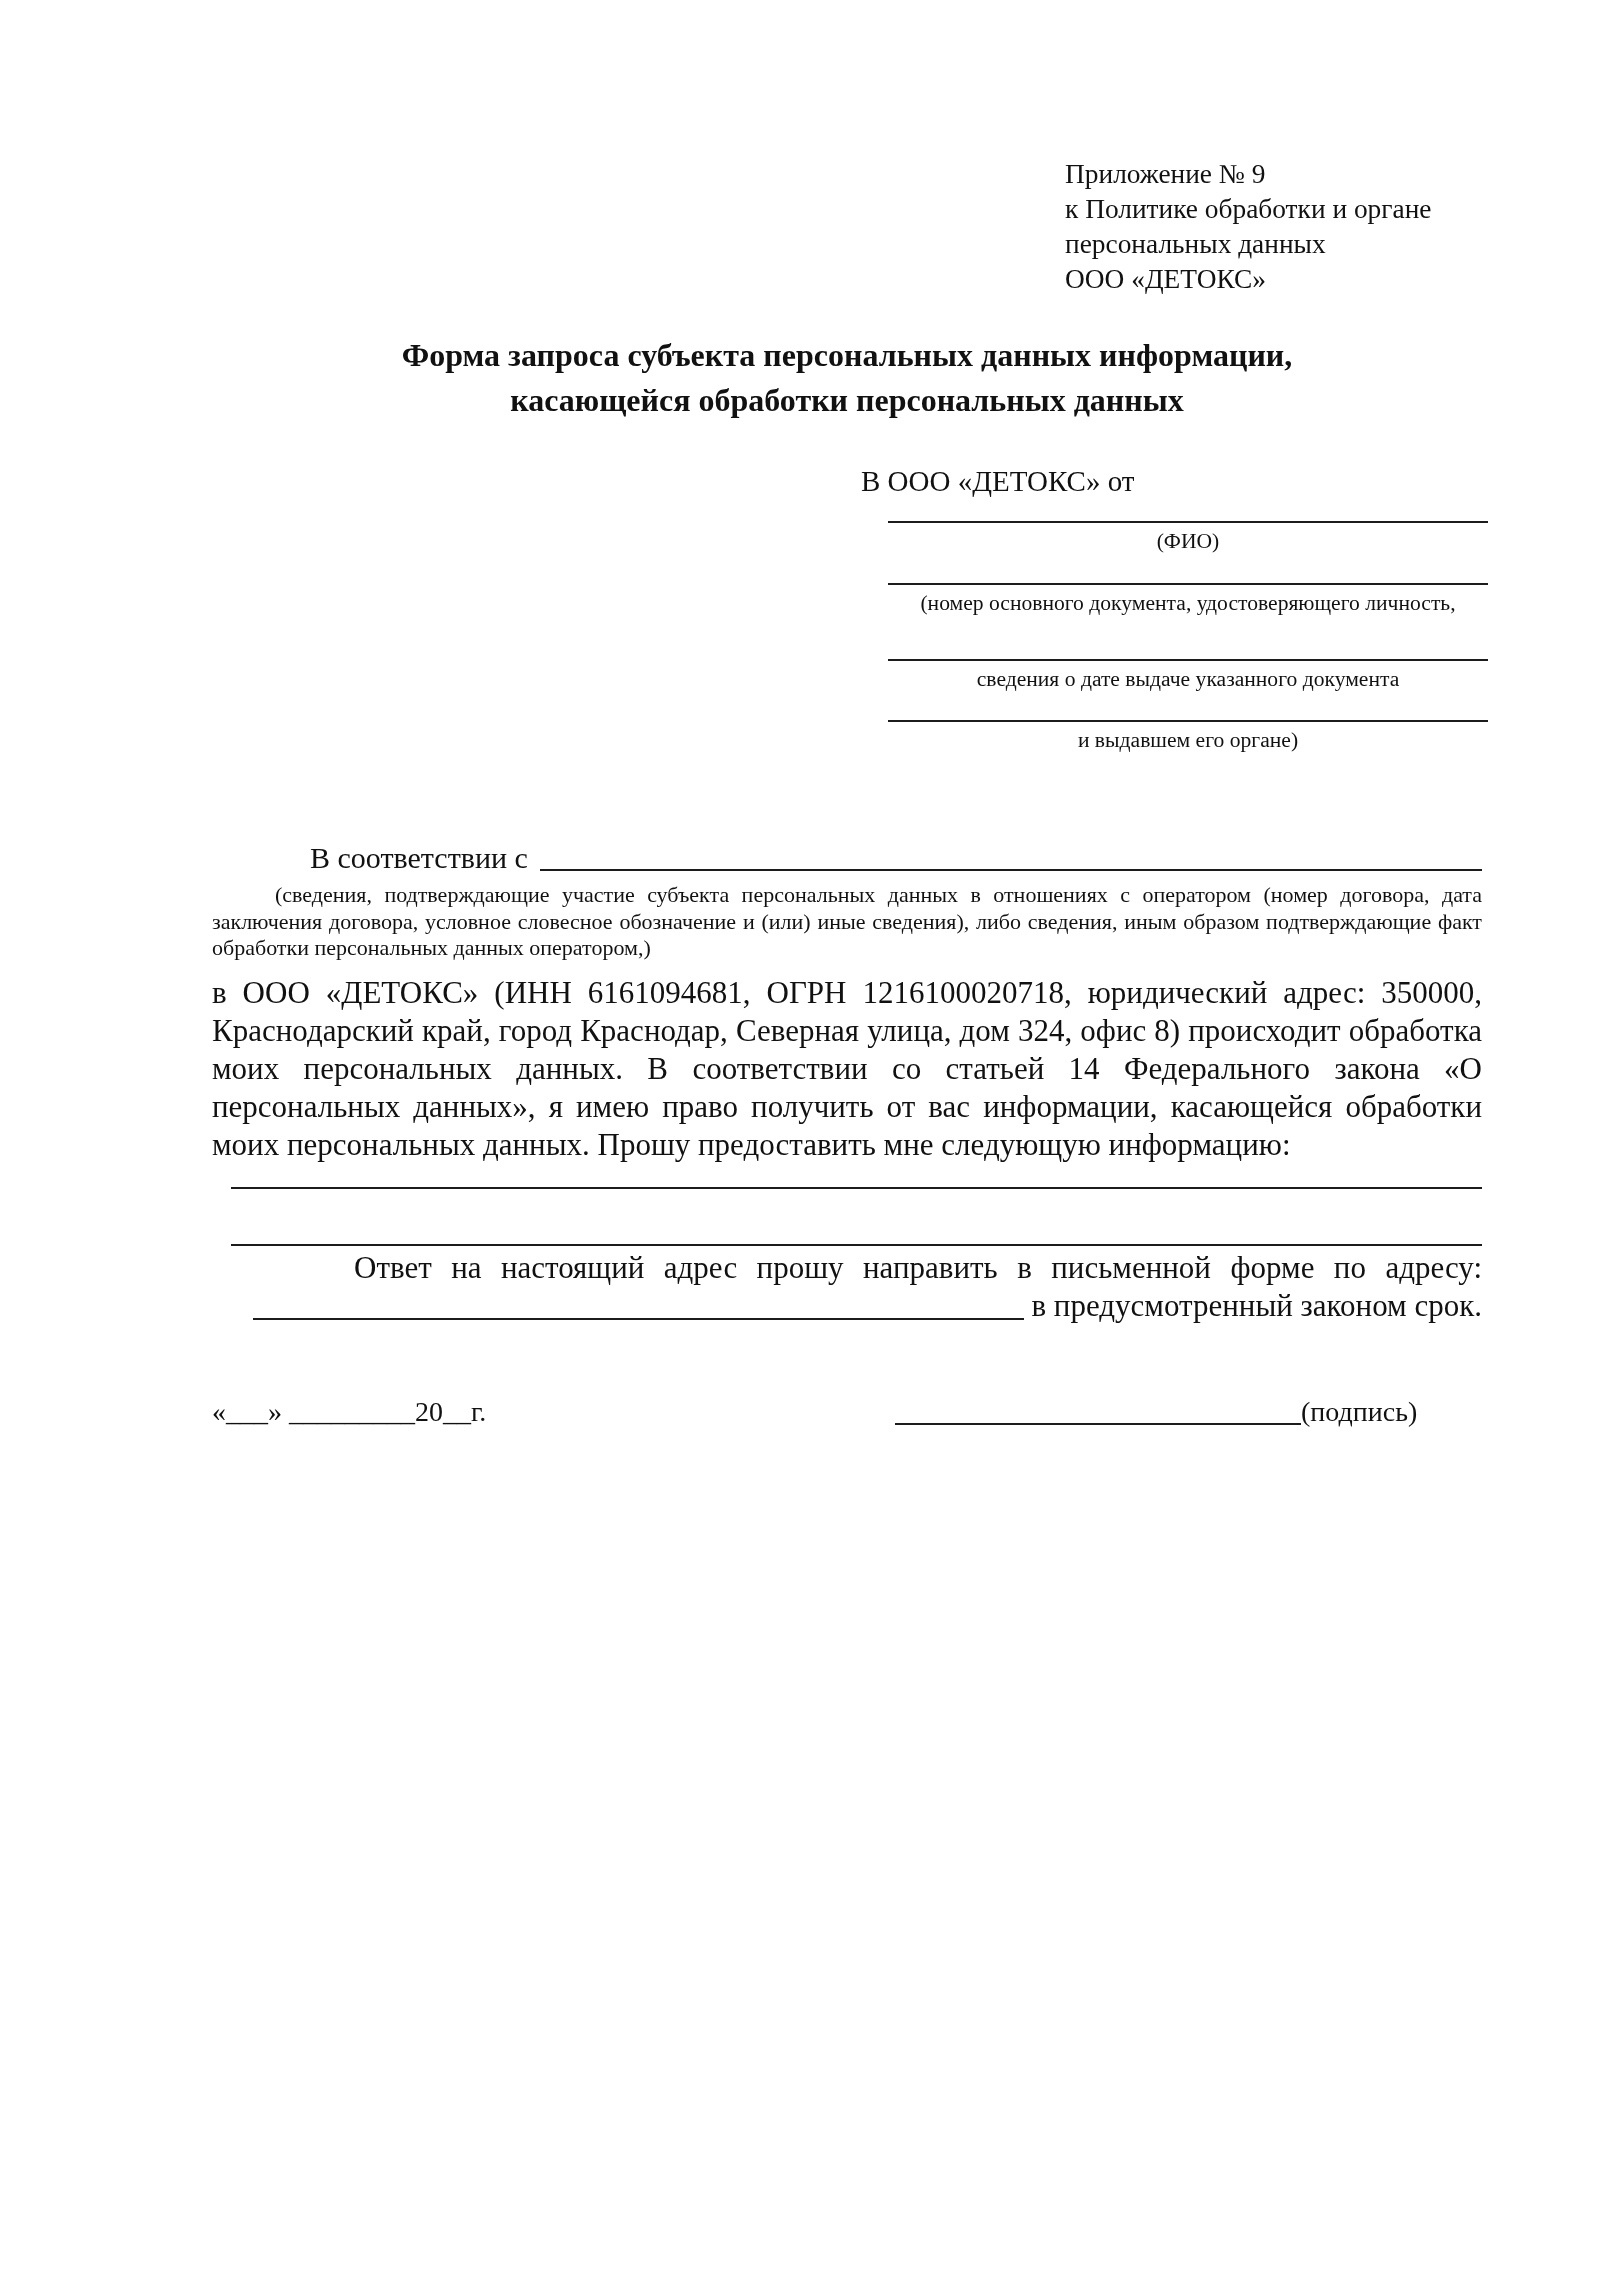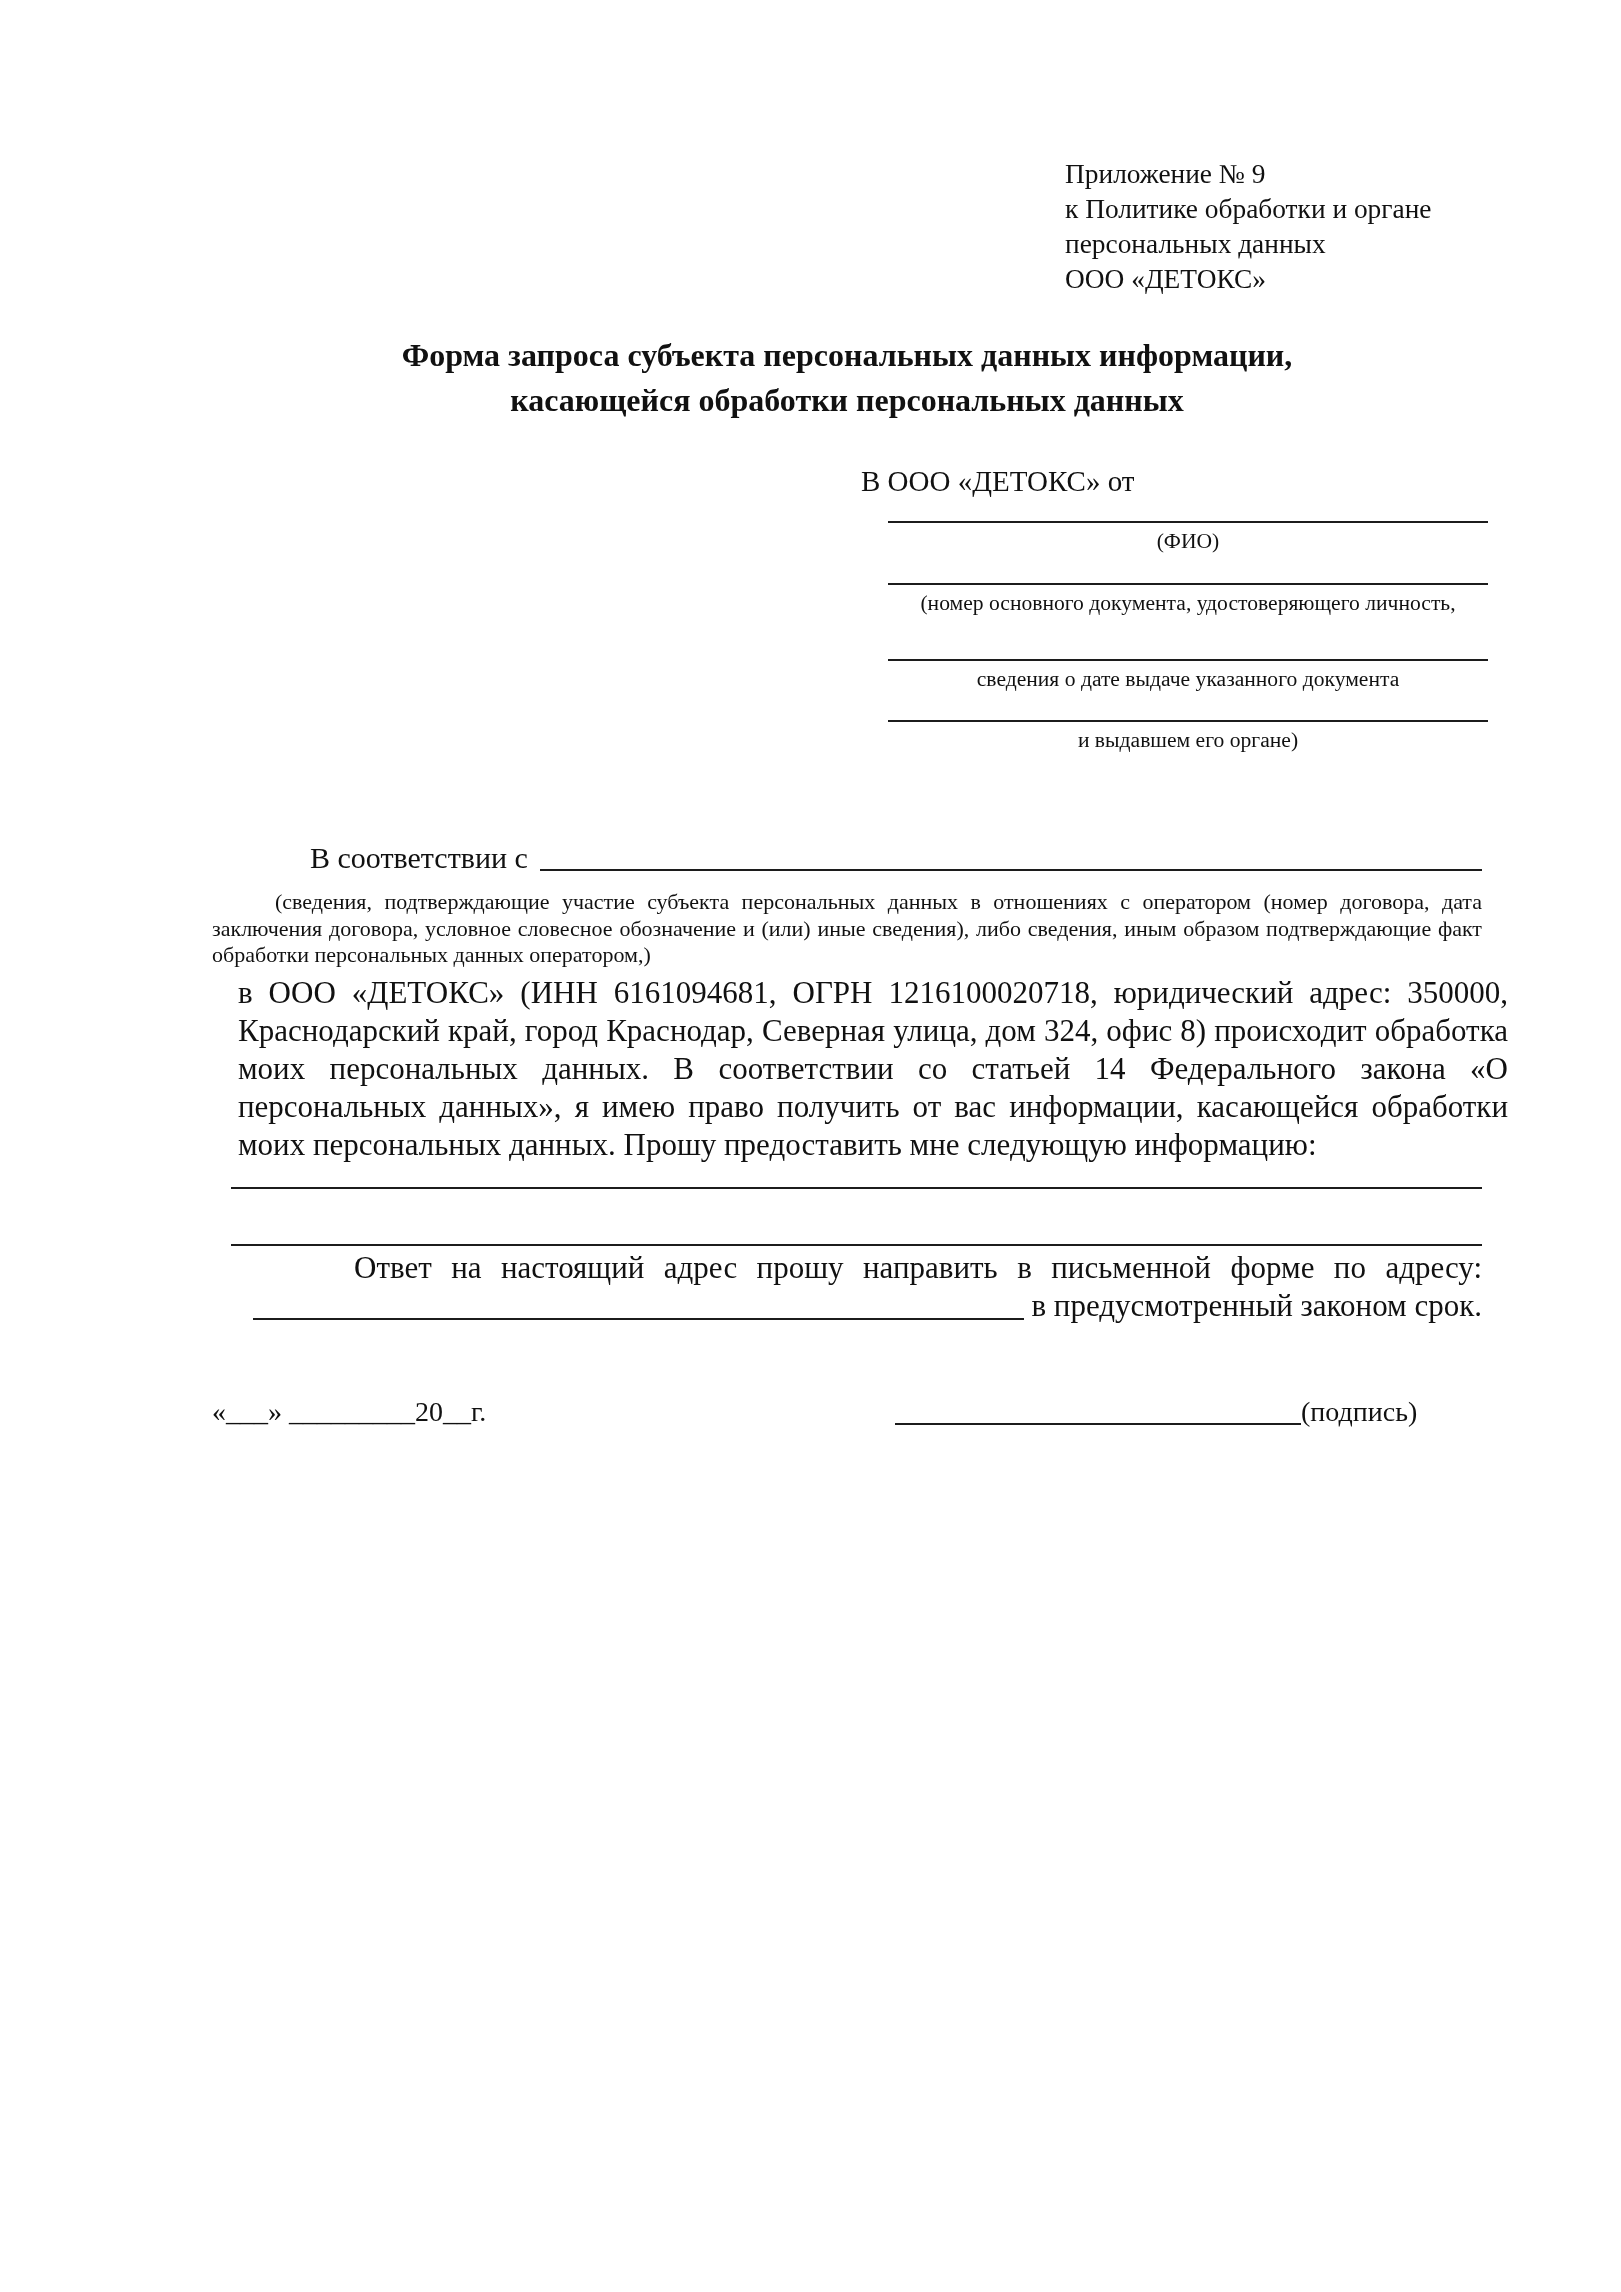--- a/index.html
+++ b/index.html
@@ -63,28 +63,26 @@
     margin-bottom: 4.9px;
     margin-left: 11.8px;
     min-width: 39px;
   }
 
   .note {
     left: 212px; top: 882px; width: 1270px;
     font-size: 22px; line-height: 26.5px;
     text-align: justify;
     text-indent: 63px;
-    margin-top: 7px;
   }
 
   .body-par {
     left: 212px; top: 974px; width: 1270px;
     font-size: 31px; line-height: 38px;
     text-align: justify;
-    margin-left: 26px;
   }
 
   .blank-a { left: 231px; top: 1187px; width: 1251px; }
   .blank-b { left: 231px; top: 1244px; width: 1251px; }
 
   .response {
     left: 212px; top: 1249px; width: 1270px;
     font-size: 31px; line-height: 38px;
     text-align: justify;
     text-align-last: justify;

